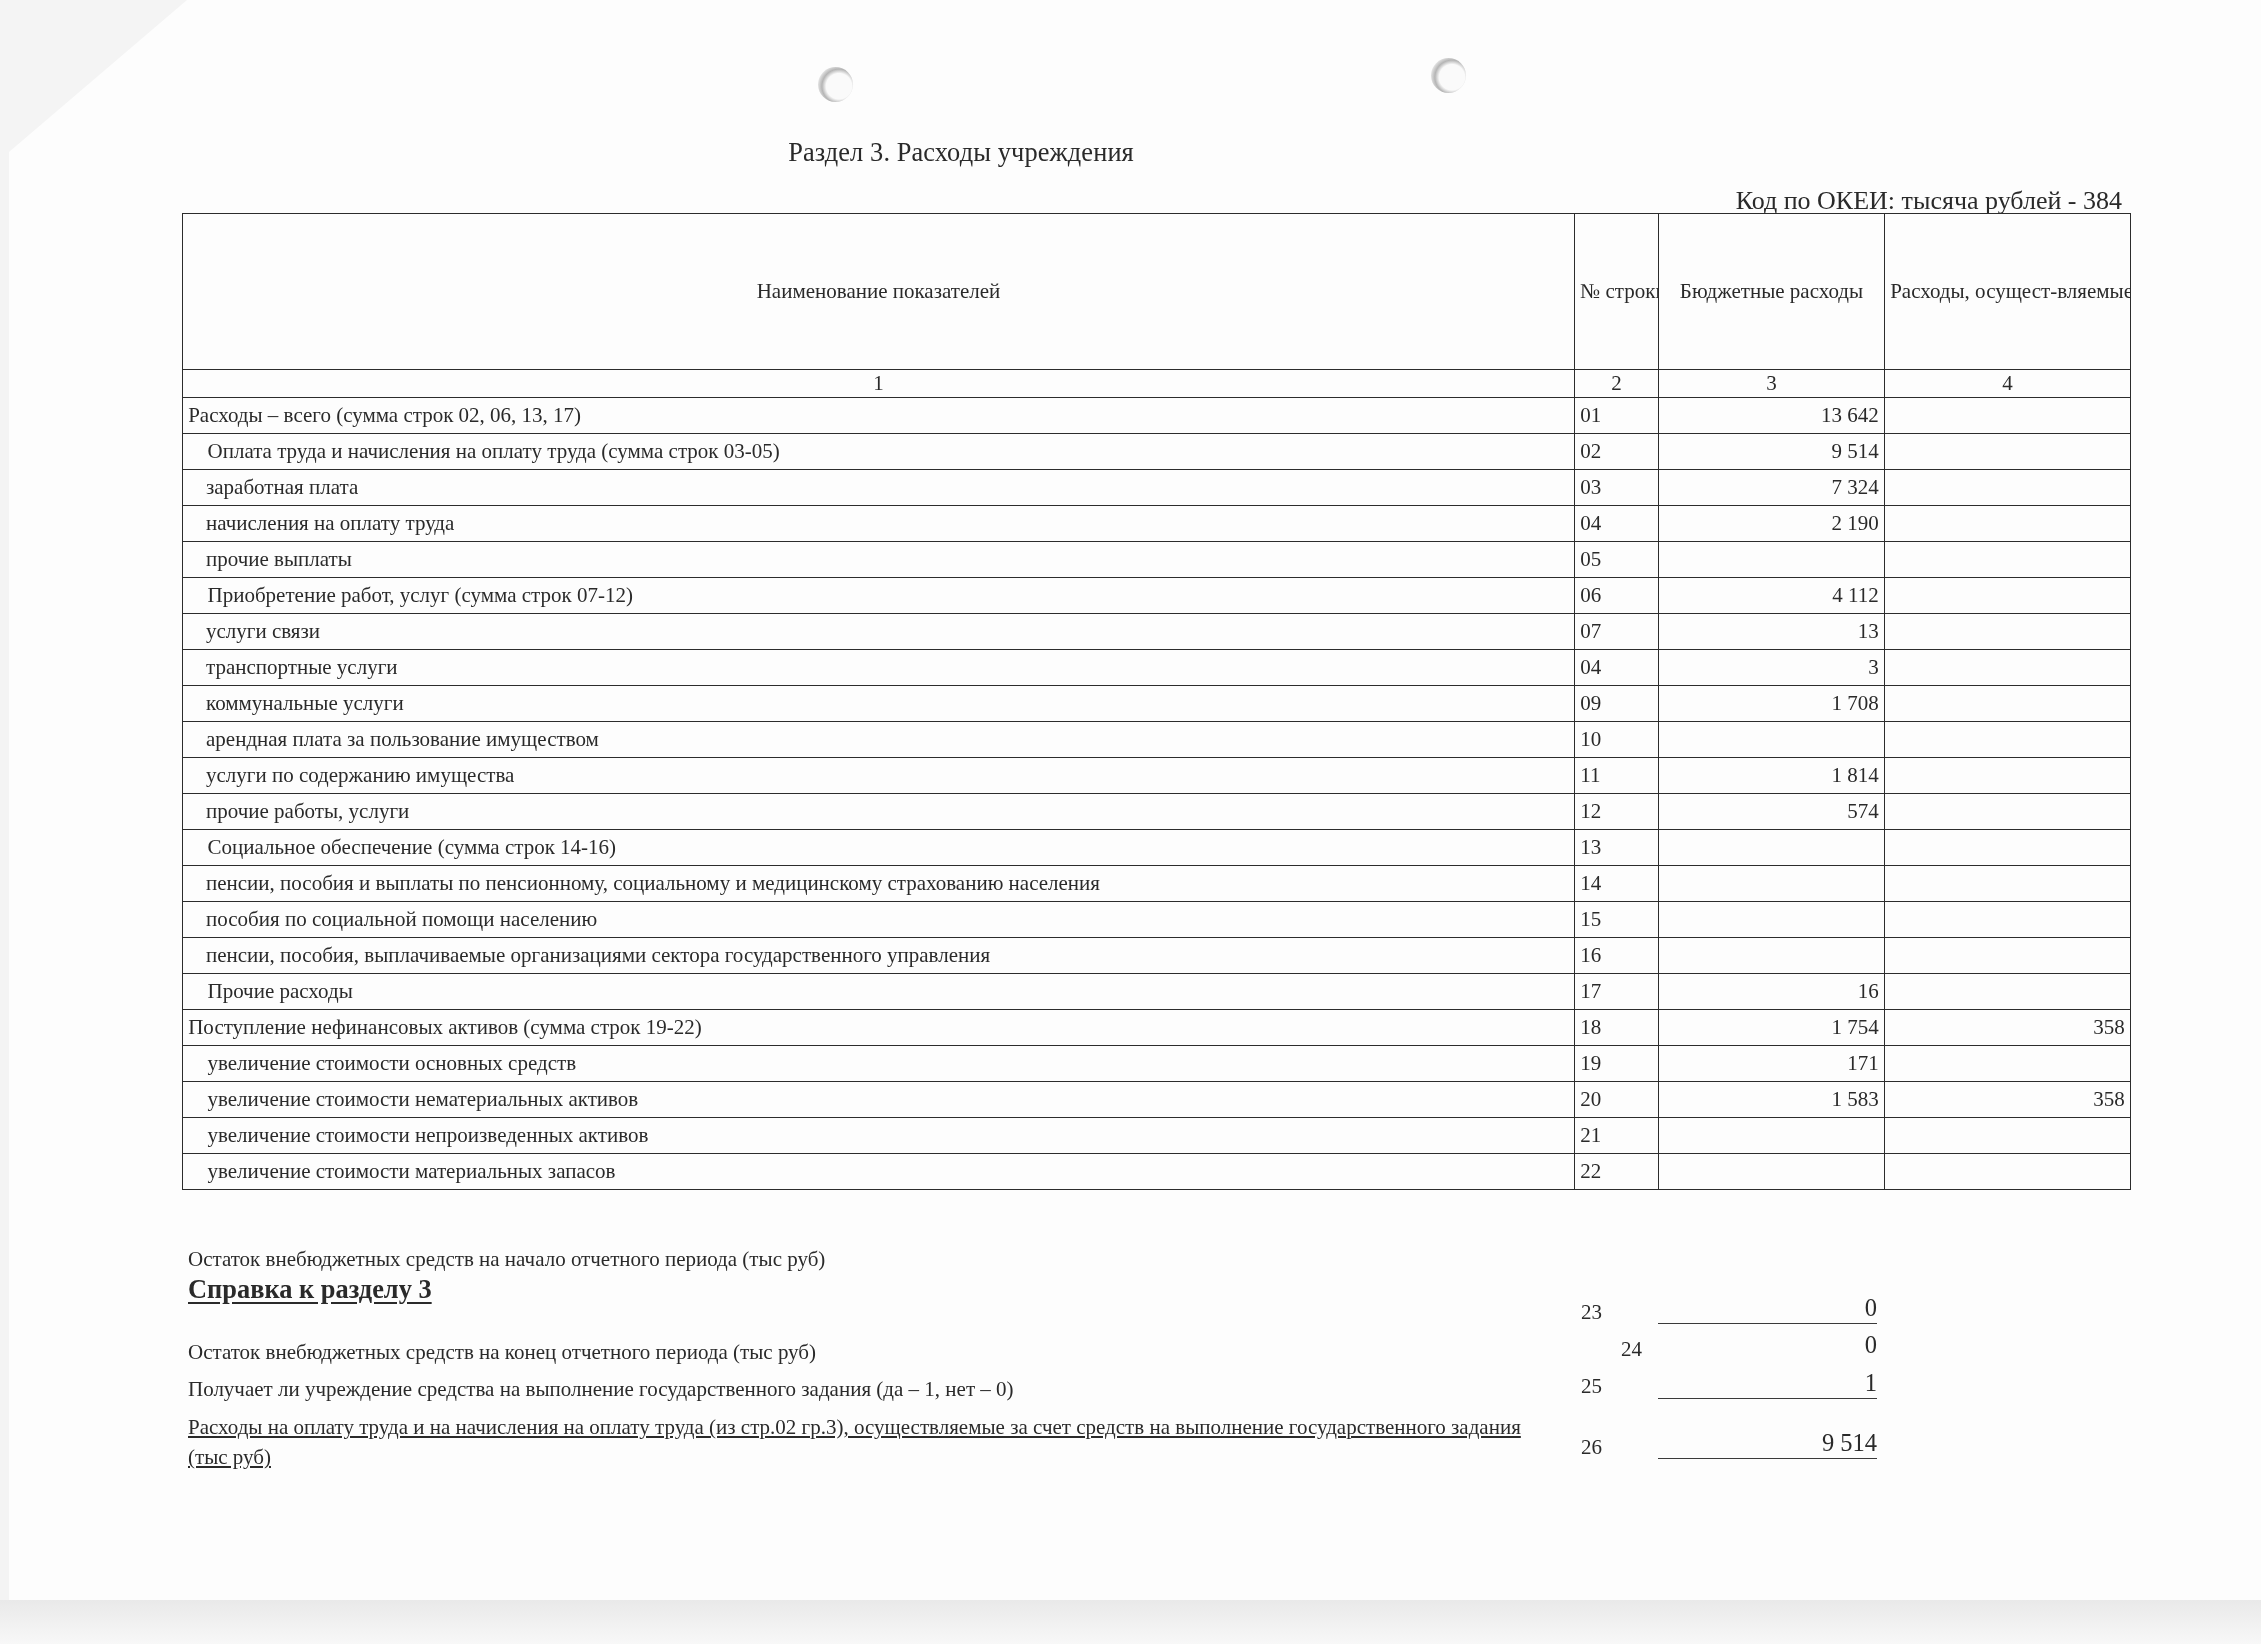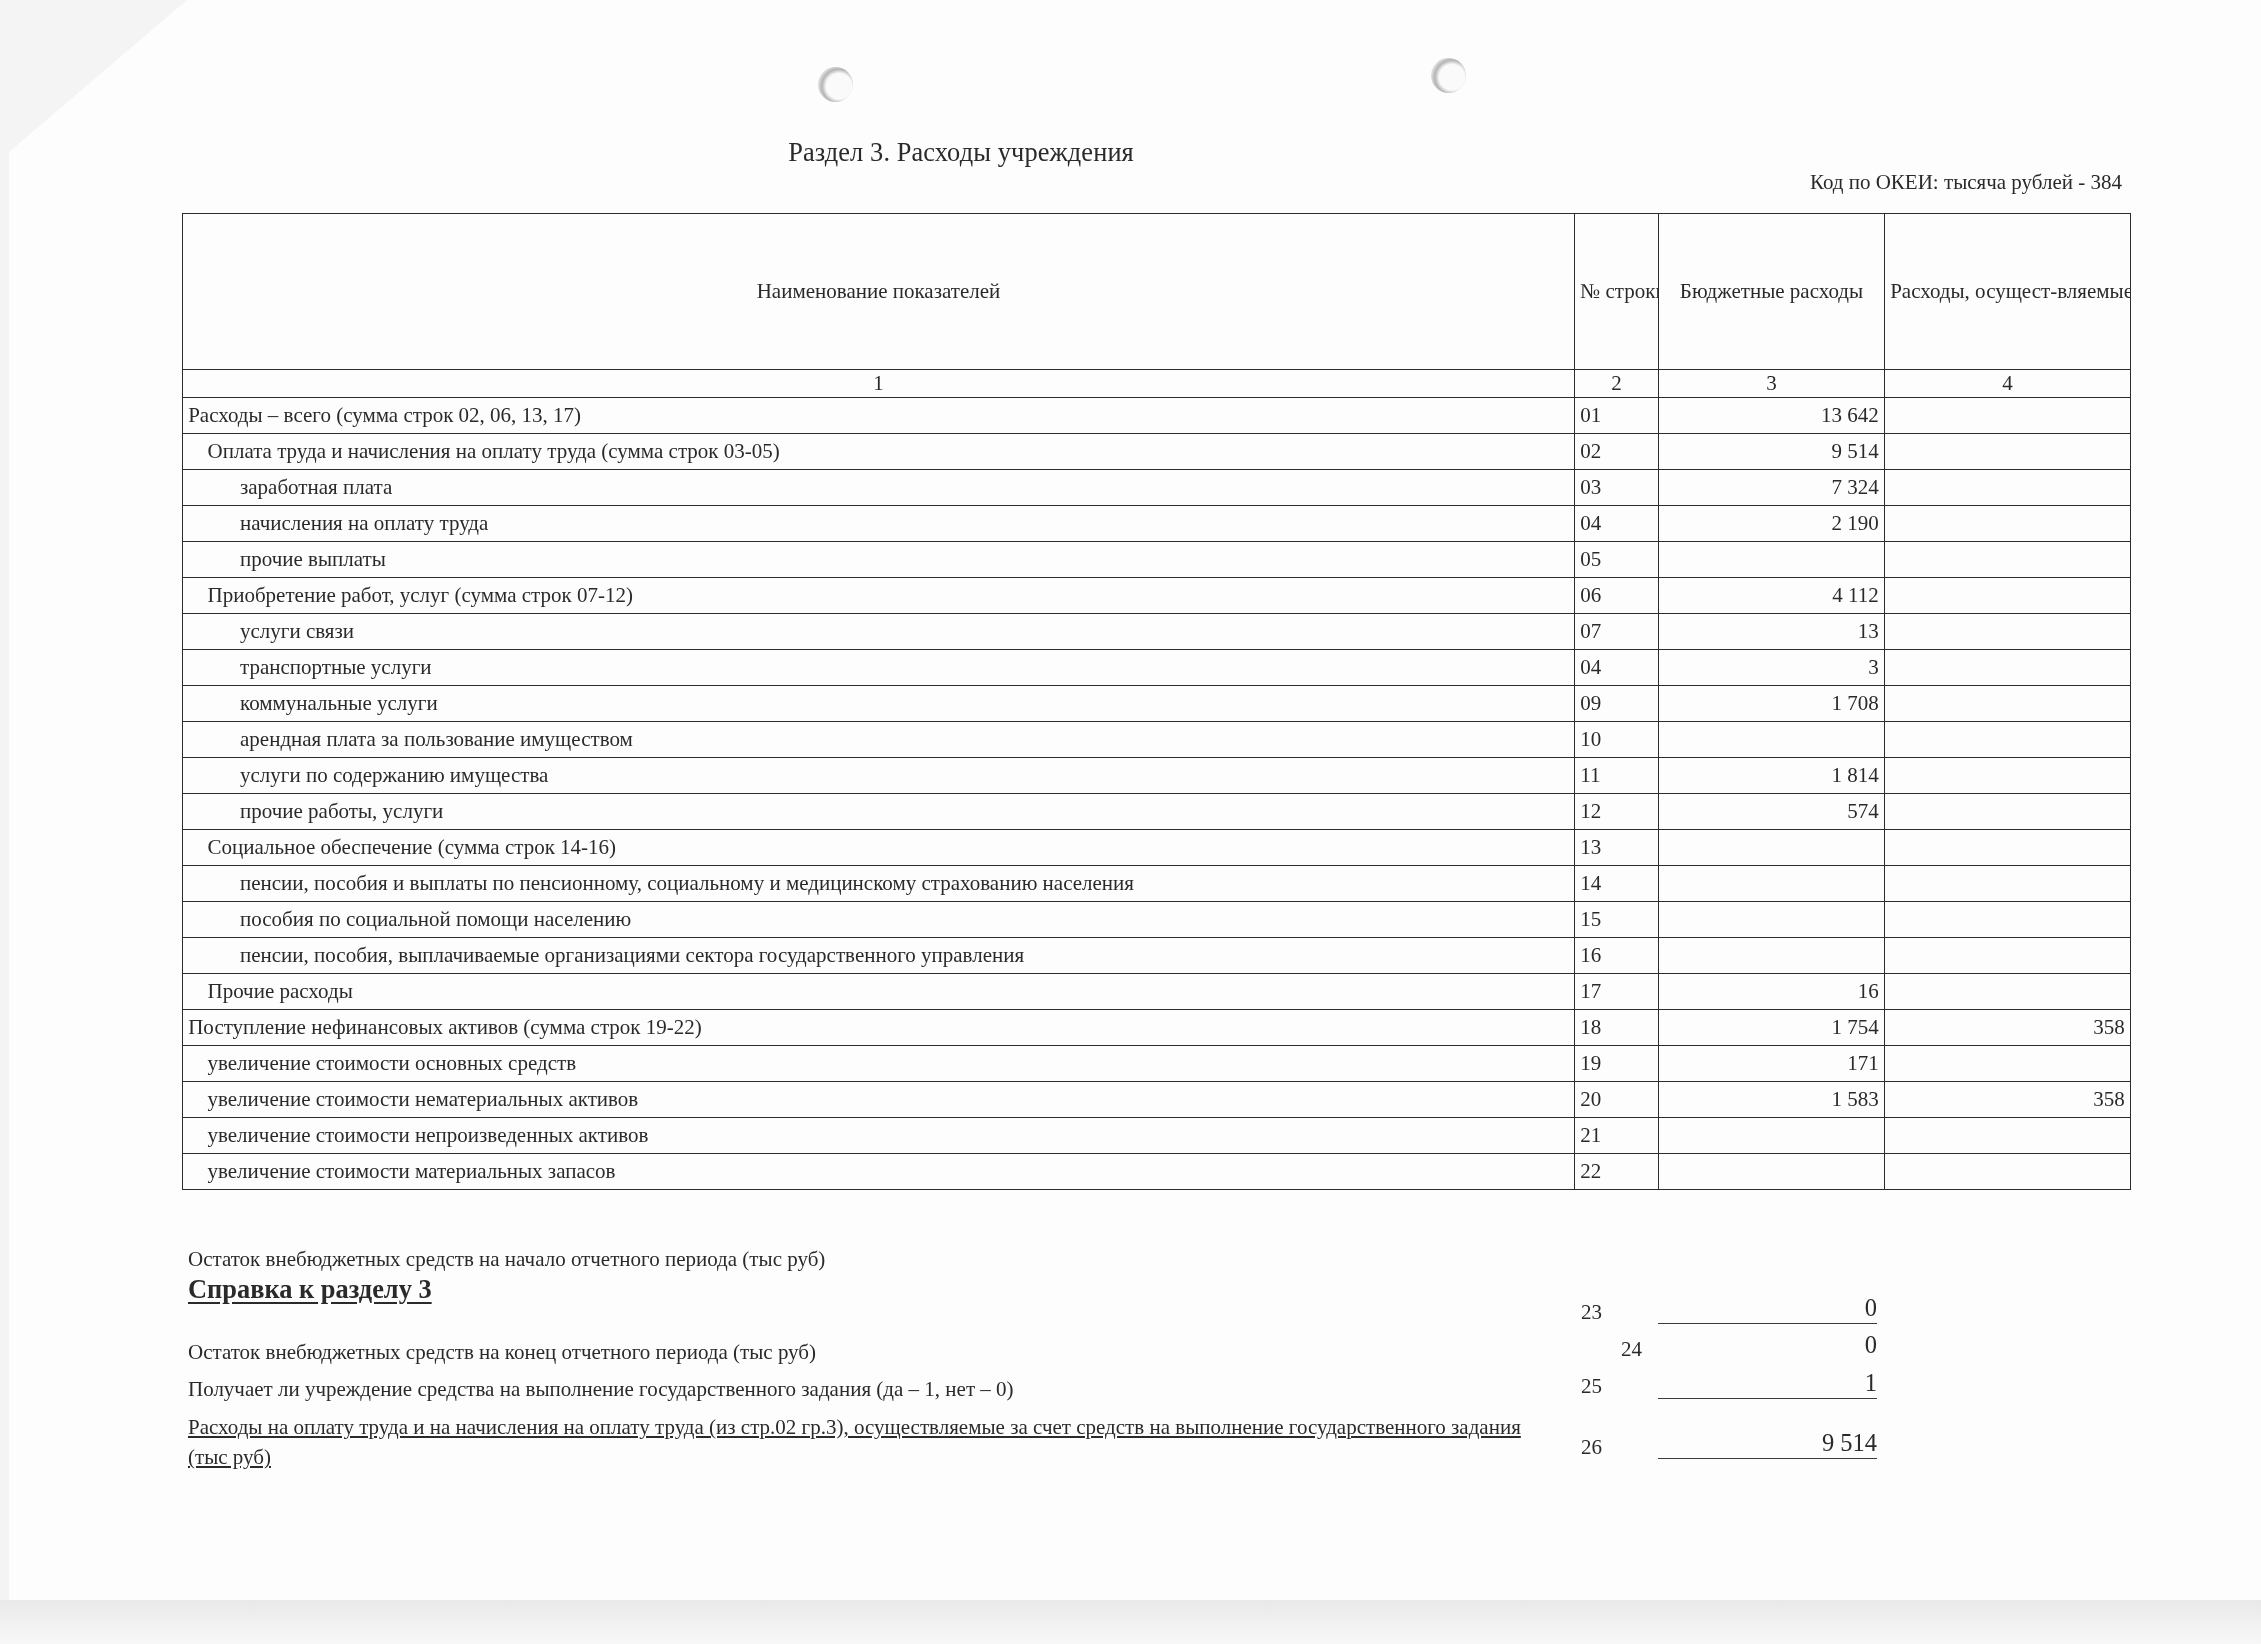--- a/index.html
+++ b/index.html
@@ -20,21 +20,21 @@
     }
     .punch-hole {
       position: absolute; width: 35px; height: 35px; border-radius: 50%;
       background: radial-gradient(circle at 60% 55%, #fafafa 0 45%, #b5b5b5 60%, #e6e6e6 75%);
     }
     .title {
       position: absolute; left: 0; width: 1922px; top: 137px; text-align: center;
       font-size: 26.4px; letter-spacing: 0.1px;
     }
     .okei {
-      position: absolute; right: 139px; top: 170px; font-size: 21px;
+      position: absolute; right: 139px; top: 186px; font-size: 26px;
     }
     table.main {
       position: absolute; left: 182px; top: 213px;
       border-collapse: collapse; table-layout: fixed; width: 1948px;
     }
     table.main td, table.main th {
       border: 1.9px solid #2c2c2c; padding: 0 5.2px; font-weight: normal;
       font-size: 21px; line-height: 1.15; overflow: hidden; white-space: nowrap;
     }
     col.c-name { width: 1392px; }
@@ -44,21 +44,21 @@
     th.h-big { height: 155px; text-align: center; vertical-align: middle; white-space: normal; }
     th.h-name { font-size: 22px; }
     th.h-x { font-size: 22px; line-height: 1.38; }
     th.h-b { font-size: 22px; line-height: 1.3; }
     th.h-no { font-size: 19.3px; line-height: 1.3; }
     tr.num-row td { height: 27px; text-align: center; font-size: 21px; }
     tr.data td { height: 35px; font-size: 21px; }
     td.name { text-align: left; }
     td.name.l0 { padding-left: 5.2px; }
     td.name.l1 { padding-left: 24.5px; }
-    td.name.l2 { padding-left: 57px; }
+    td.name.l2 { padding-left: 23px; }
     td.rowno { text-align: left; font-size: 20.6px; }
     td.val { text-align: right; font-size: 24.5px; padding-right: 3.9px; }
     .ref-heading {
       position: absolute; left: 188px; top: 1274px; font-size: 26.4px; font-weight: bold;
       text-decoration: underline; text-underline-offset: 3.9px;
     }
     .ref-line {
       position: absolute; left: 188px; font-size: 21px; line-height: 1.45; width: 1342px;
     }
     .ref-no { position: absolute; left: 1581px; font-size: 21px; }

